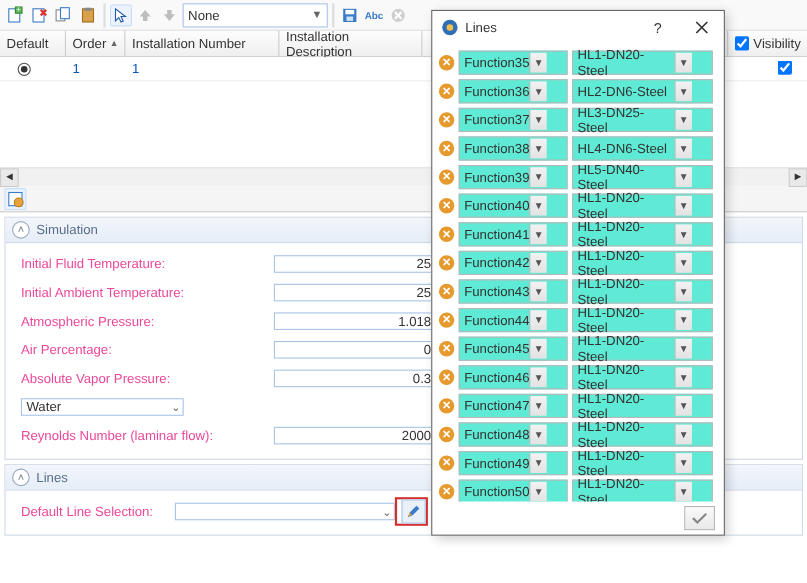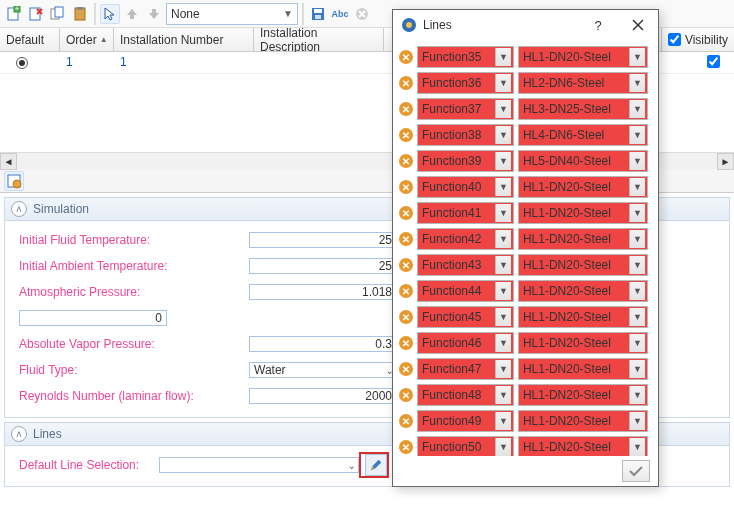--- a/index.html
+++ b/index.html
@@ -164,23 +164,23 @@
   .fn-bullet {
     width:14px;height:14px; border-radius:50%;
     background:#e69a2e;
     display:flex;align-items:center;justify-content:center;
     color:#fff; font-size:10px; font-weight:bold;
     flex-shrink:0;
   }
   .fn-select {
     height:22px; border:1px solid #b7b7b7;
     display:flex; align-items:center; justify-content:space-between;
-    padding:0 2px 0 4px;
+    padding:0 18px 0 4px;
     font-size:12px;
-    background:#ef4444;
+    background:#5eead4;
   }
   .fn-select.name { width:99px;}
   .fn-select.spec { width:133px;}
   .fn-dd {
     width:16px;height:18px; background:linear-gradient(#f2f2f2,#e3e3e3);
     border-left:1px solid #bbb;
     display:flex;align-items:center;justify-content:center;
     font-size:9px; color:#555;
   }
   .dlg-foot {
@@ -321,28 +321,28 @@
     </div>
     <div class="field-row">
       <div class="field-label">Initial Ambient Temperature:</div>
       <div class="field-input"><span>25</span></div>
     </div>
     <div class="field-row">
       <div class="field-label">Atmospheric Pressure:</div>
       <div class="field-input"><span>1.018</span></div>
     </div>
     <div class="field-row">
+      <div class="field-label">Air Percentage:</div>
       <div class="field-input"><span>0</span></div>
     </div>
     <div class="field-row">
       <div class="field-label">Absolute Vapor Pressure:</div>
       <div class="field-input"><span>0.3</span></div>
     </div>
     <div class="field-row">
-      <div class="field-label">Fluid Type:</div>
       <div class="field-input left"><span>Water</span><span class="dd">⌄</span></div>
     </div>
     <div class="field-row">
       <div class="field-label">Reynolds Number (laminar flow):</div>
       <div class="field-input"><span>2000</span></div>
     </div>
   </div>
 </div>
 
 <div class="panel">

